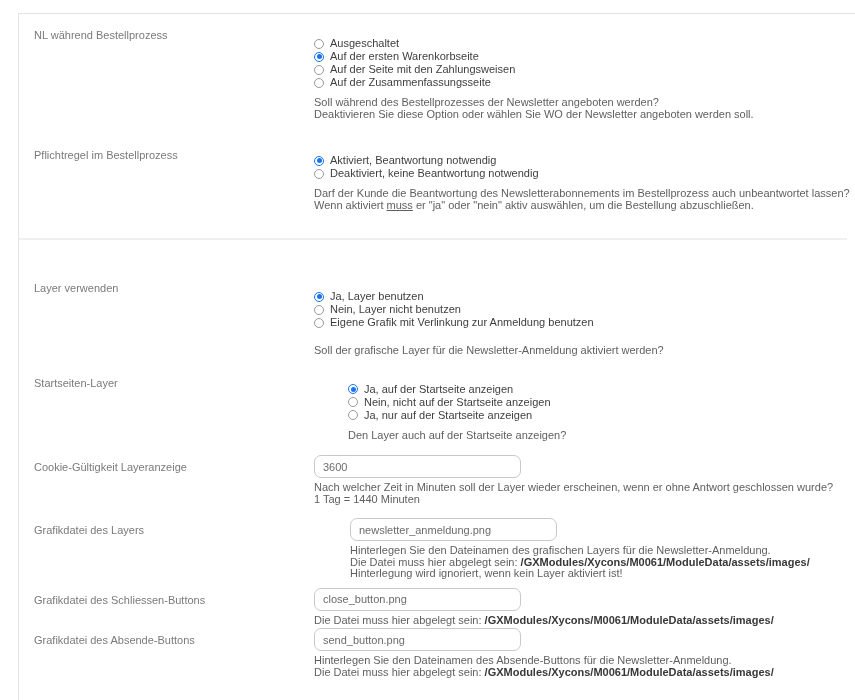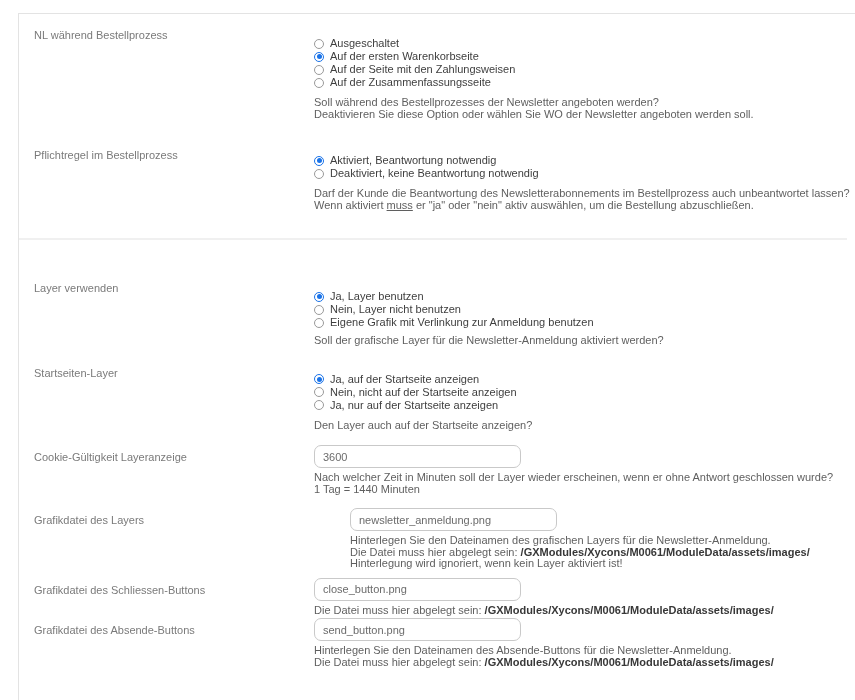--- a/index.html
+++ b/index.html
@@ -39,40 +39,40 @@
   }
   .radio.checked { border-color: #1a73e8; }
   .radio.checked::after {
     content: ""; position: absolute;
     left: 1.5px; top: 1.5px; width: 5px; height: 5px;
     border-radius: 50%; background: #1a73e8;
   }
   .radio-label { font-size: 11px; line-height: 11px; color: #3e3e3e; white-space: nowrap; }
 
   .help { margin-top: 9px; }
-  .help.mt7 { margin-top: 7px; }
+  .help.mt7 { margin-top: 17px; }
   .help.mt4 { margin-top: 4px; }
   .help-line { font-size: 11px; line-height: 11.5px; color: #5f5f5f; white-space: nowrap; }
   .path { font-weight: bold; color: #383838; }
   u { text-underline-offset: 1px; }
 
   .text-input {
     width: 207px; height: 23px;
     border: 1px solid #c9c9c9; border-radius: 7px;
     background: #fff; outline: none;
     font-family: "Liberation Sans", sans-serif;
     font-size: 11px; color: #6b6b6b;
     padding: 0 8px;
   }
 
   .divider { height: 2px; background: #f0f0f0; margin: 27px 8px 0 -15px; }
 
   .r1 { margin-bottom: 29px; }
   .r3 { margin-top: 42px; margin-bottom: 20px; justify-content: space-between; }
-  .r4 { margin-bottom: 14px; }
+  .r4 { margin-bottom: 14px; gap: 34px; }
   .r5 { margin-bottom: 13px; }
   .r6 { margin-bottom: 8px; gap: 36px; }
   .r7 { margin-bottom: 2px; }
 </style>
 </head>
 <body>
 
 <div class="panel">
 
   <div class="row r1">

